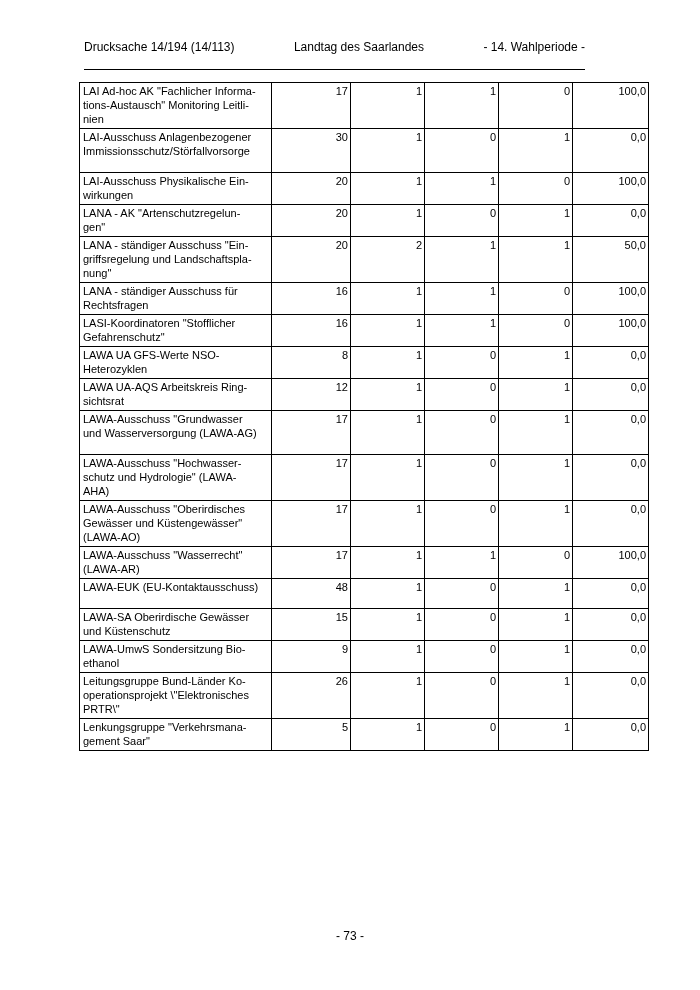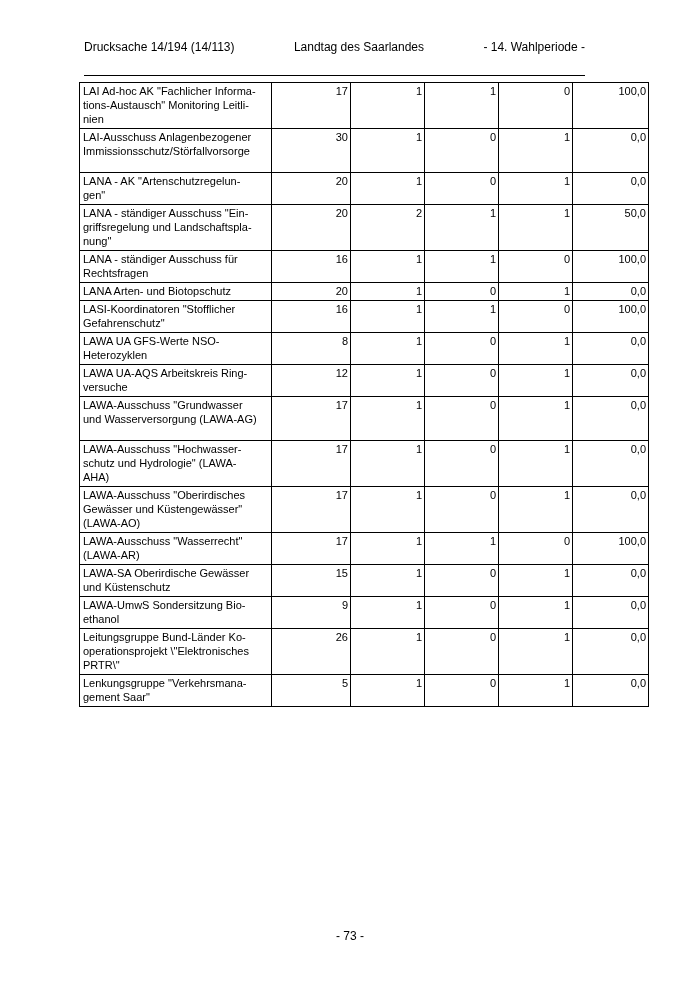--- a/index.html
+++ b/index.html
@@ -15,21 +15,21 @@
   }
   .doc-header {
     position: absolute;
     left: 84px;
     top: 40px;
     width: 501px;
     display: flex;
     justify-content: space-between;
     align-items: baseline;
     border-bottom: 1.5px solid #000000;
-    padding-bottom: 21px;
+    padding-bottom: 15px;
     font-size: 12px;
     line-height: 14px;
     white-space: nowrap;
   }
   .committee-table {
     position: absolute;
     left: 79px;
     top: 82px;
     width: 569px;
     border-collapse: collapse;
@@ -103,20 +103,29 @@
         <tr class="pad">
           <td class="name-cell">LAI-Ausschuss Anlagenbezogener
 Immissionsschutz/Störfallvorsorge</td>
           <td class="num-cell">30</td>
           <td class="num-cell">1</td>
           <td class="num-cell">0</td>
           <td class="num-cell">1</td>
           <td class="num-cell">0,0</td>
         </tr>
         <tr>
+          <td class="name-cell">LAI-Ausschuss Physikalische Ein-
+wirkungen</td>
+          <td class="num-cell">20</td>
+          <td class="num-cell">1</td>
+          <td class="num-cell">1</td>
+          <td class="num-cell">0</td>
+          <td class="num-cell">100,0</td>
+        </tr>
+        <tr>
           <td class="name-cell">LANA - AK "Artenschutzregelun-
 gen"</td>
           <td class="num-cell">20</td>
           <td class="num-cell">1</td>
           <td class="num-cell">0</td>
           <td class="num-cell">1</td>
           <td class="num-cell">0,0</td>
         </tr>
         <tr>
           <td class="name-cell">LANA - ständiger Ausschuss "Ein-
@@ -131,48 +140,40 @@
         <tr>
           <td class="name-cell">LANA - ständiger Ausschuss für
 Rechtsfragen</td>
           <td class="num-cell">16</td>
           <td class="num-cell">1</td>
           <td class="num-cell">1</td>
           <td class="num-cell">0</td>
           <td class="num-cell">100,0</td>
         </tr>
         <tr>
-          <td class="name-cell">LANA Arten- und Biotopschutz</td>
-          <td class="num-cell">20</td>
-          <td class="num-cell">1</td>
-          <td class="num-cell">0</td>
-          <td class="num-cell">1</td>
-          <td class="num-cell">0,0</td>
-        </tr>
-        <tr>
           <td class="name-cell">LASI-Koordinatoren "Stofflicher
 Gefahrenschutz"</td>
           <td class="num-cell">16</td>
           <td class="num-cell">1</td>
           <td class="num-cell">1</td>
           <td class="num-cell">0</td>
           <td class="num-cell">100,0</td>
         </tr>
         <tr>
           <td class="name-cell">LAWA UA GFS-Werte NSO-
 Heterozyklen</td>
           <td class="num-cell">8</td>
           <td class="num-cell">1</td>
           <td class="num-cell">0</td>
           <td class="num-cell">1</td>
           <td class="num-cell">0,0</td>
         </tr>
         <tr>
           <td class="name-cell">LAWA UA-AQS Arbeitskreis Ring-
-versuche</td>
+sichtsrat</td>
           <td class="num-cell">12</td>
           <td class="num-cell">1</td>
           <td class="num-cell">0</td>
           <td class="num-cell">1</td>
           <td class="num-cell">0,0</td>
         </tr>
         <tr class="pad">
           <td class="name-cell">LAWA-Ausschuss "Grundwasser
 und Wasserversorgung (LAWA-AG)</td>
           <td class="num-cell">17</td>
@@ -202,20 +203,28 @@
           <td class="num-cell">0,0</td>
         </tr>
         <tr>
           <td class="name-cell">LAWA-Ausschuss "Wasserrecht"
 (LAWA-AR)</td>
           <td class="num-cell">17</td>
           <td class="num-cell">1</td>
           <td class="num-cell">1</td>
           <td class="num-cell">0</td>
           <td class="num-cell">100,0</td>
+        </tr>
+        <tr class="pad">
+          <td class="name-cell">LAWA-EUK (EU-Kontaktausschuss)</td>
+          <td class="num-cell">48</td>
+          <td class="num-cell">1</td>
+          <td class="num-cell">0</td>
+          <td class="num-cell">1</td>
+          <td class="num-cell">0,0</td>
         </tr>
         <tr>
           <td class="name-cell">LAWA-SA Oberirdische Gewässer
 und Küstenschutz</td>
           <td class="num-cell">15</td>
           <td class="num-cell">1</td>
           <td class="num-cell">0</td>
           <td class="num-cell">1</td>
           <td class="num-cell">0,0</td>
         </tr>

